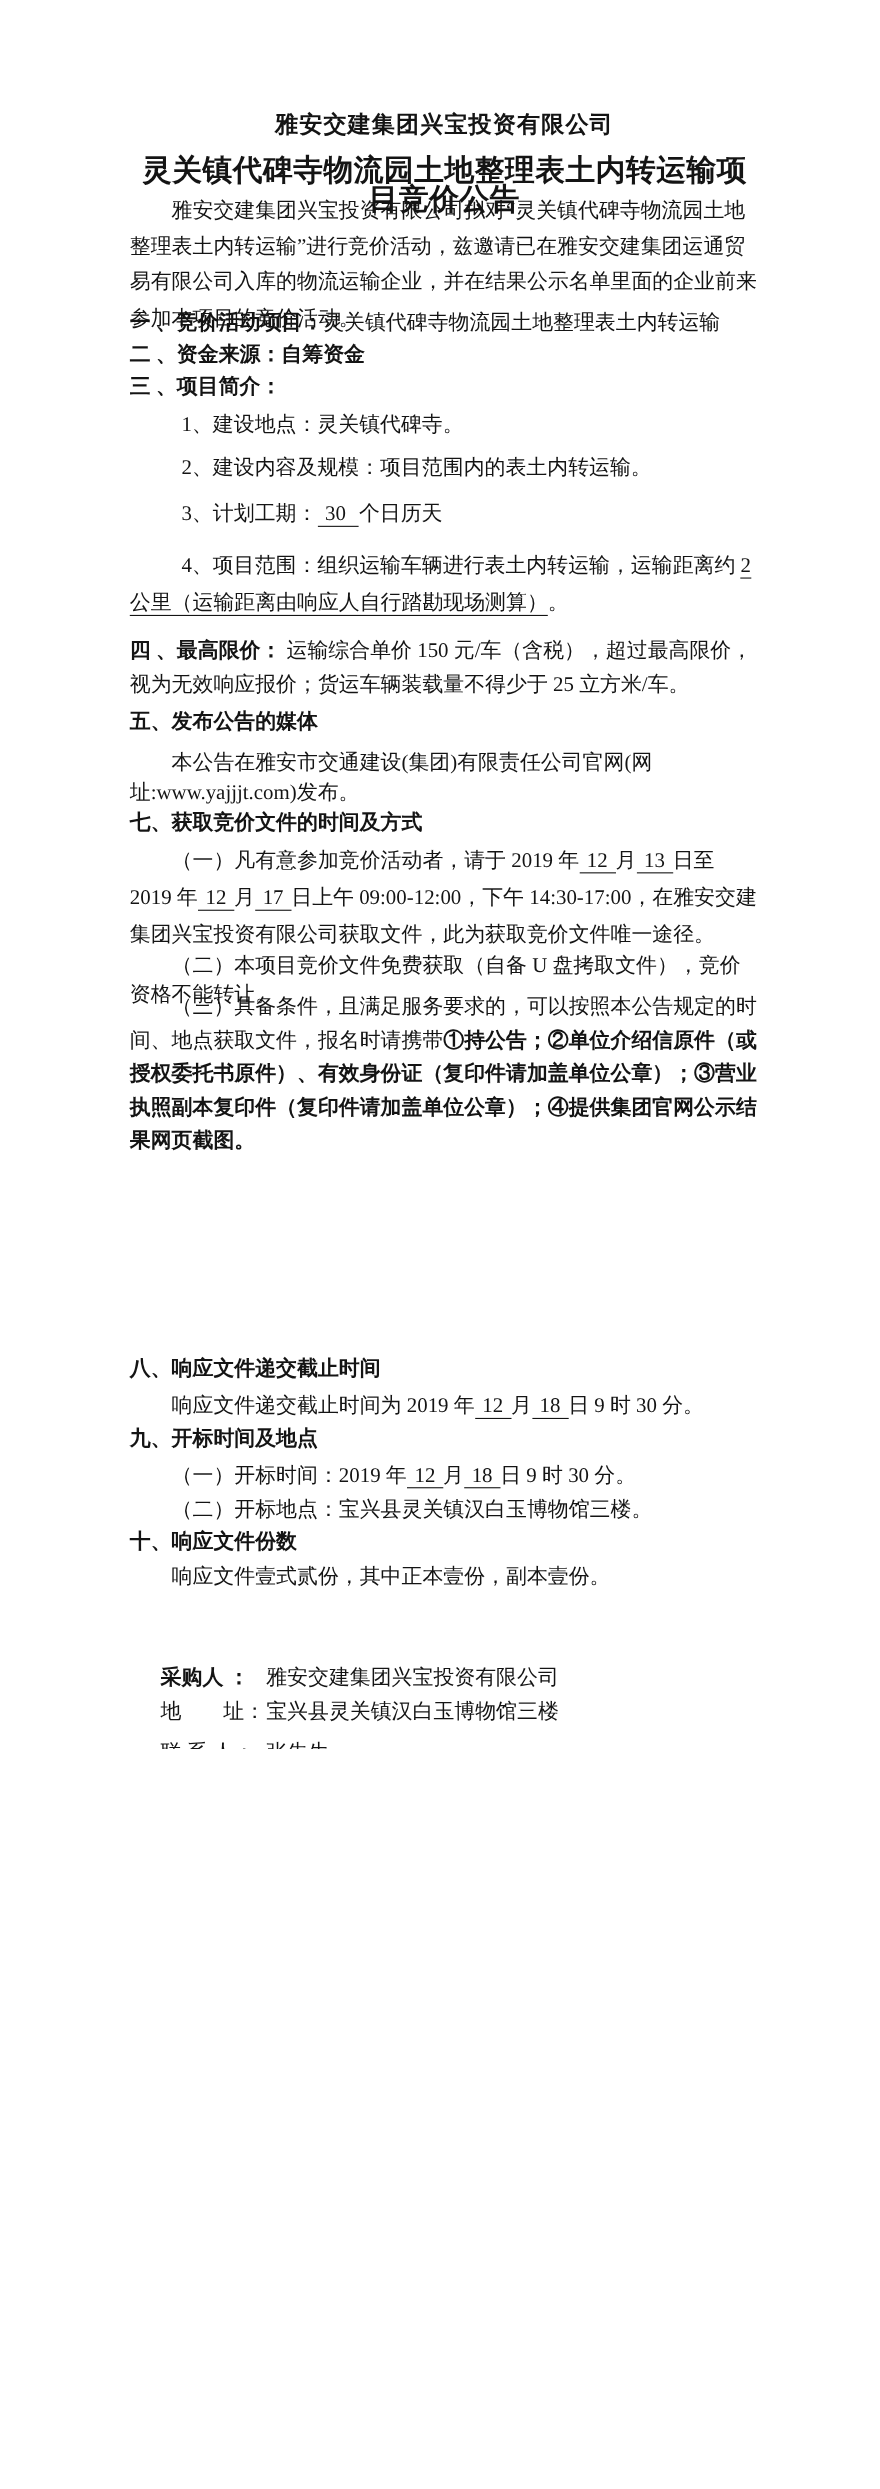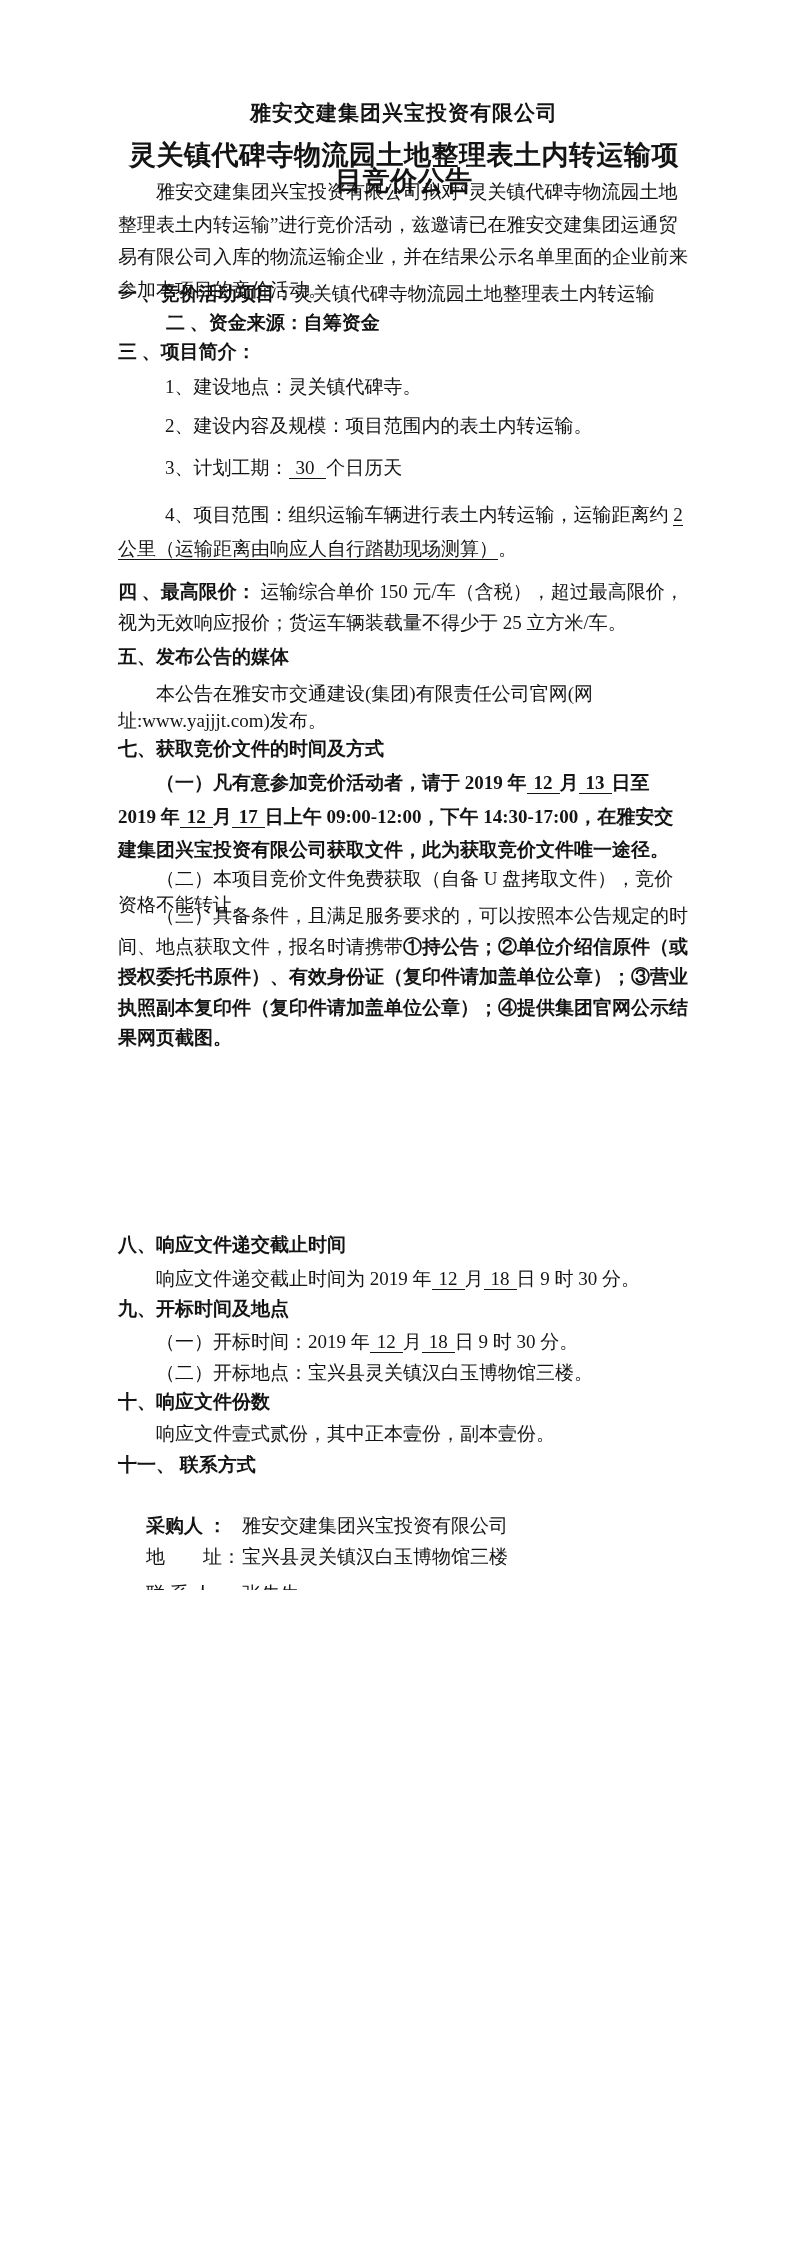--- a/index.html
+++ b/index.html
@@ -38,50 +38,49 @@
 
 <div class="page">
 
   <div class="blk center t1" style="top:100px;">雅安交建集团兴宝投资有限公司</div>
   <div class="blk center t2" style="top:142px;">灵关镇代碑寺物流园土地整理表土内转运输项目竞价公告</div>
 
   <div class="blk" style="top:281px;"><span class="b">一 、竞价活动项目：</span><span>灵关镇代碑寺物流园土地整理表土内转运输</span></div>
 
   <div class="blk intro ind2" style="top:176px;">雅安交建集团兴宝投资有限公司拟对“灵关镇代碑寺物流园土地整理表土内转运输”进行竞价活动，兹邀请已在雅安交建集团运通贸易有限公司入库的物流运输企业，并在结果公示名单里面的企业前来参加本项目的竞价活动。</div>
 
-  <div class="blk b" style="top:310px;margin-left:48px;">二 、资金来源：自筹资金</div>
+  <div class="blk b" style="top:310px;">二 、资金来源：自筹资金</div>
 
   <div class="blk b" style="top:339px;">三 、项目简介：</div>
 
   <div class="blk item" style="top:374px;">1、建设地点：灵关镇代碑寺。</div>
   <div class="blk item" style="top:413px;">2、建设内容及规模：项目范围内的表土内转运输。</div>
   <div class="blk item" style="top:455px;"><span>3、计划工期：</span><span class="u pad">30 </span><span>个日历天</span></div>
   <div class="blk item lh34" style="top:498px;"><span>4、项目范围：组织运输车辆进行表土内转运输，运输距离约 </span><span class="u">2 公里（运输距离由响应人自行踏勘现场测算）</span><span>。</span></div>
 
   <div class="blk lh31" style="top:576px;"><span class="b">四 、最高限价：</span><span> 运输综合单价 150 元/车（含税），超过最高限价，视为无效响应报价；货运车辆装载量不得少于 25 立方米/车。</span></div>
 
   <div class="blk b" style="top:644px;">五、发布公告的媒体</div>
   <div class="blk lh27 ind2" style="top:680px;">本公告在雅安市交通建设(集团)有限责任公司官网(网址:www.yajjjt.com)发布。</div>
 
   <div class="blk b" style="top:736px;">七、获取竞价文件的时间及方式</div>
-  <div class="blk lh335 ind2" style="top:766px;font-weight:bold;"><span>（一）凡有意参加竞价活动者，请于 2019 年</span><span class="u pad">12</span><span>月</span><span class="u pad">13</span><span>日至 2019 年</span><span class="u pad">12</span><span>月</span><span class="u pad">17</span><span>日上午 09:00-12:00，下午 14:30-17:00，在雅安交建集团兴宝投资有限公司获取文件，此为获取竞价文件唯一途径。</span></div>
+  <div class="blk lh335 ind2" style="top:766px;"><span>（一）凡有意参加竞价活动者，请于 2019 年</span><span class="u pad">12</span><span>月</span><span class="u pad">13</span><span>日至 2019 年</span><span class="u pad">12</span><span>月</span><span class="u pad">17</span><span>日上午 09:00-12:00，下午 14:30-17:00，在雅安交建集团兴宝投资有限公司获取文件，此为获取竞价文件唯一途径。</span></div>
   <div class="blk ind2" style="top:866px;">（二）本项目竞价文件免费获取（自备 U 盘拷取文件），竞价资格不能转让。</div>
   <div class="blk lh305 ind2" style="top:901px;"><span>（三）具备条件，且满足服务要求的，可以按照本公告规定的时间、地点获取文件，报名时请携带</span><span class="b">①持公告；②单位介绍信原件（或授权委托书原件）、有效身份证（复印件请加盖单位公章）；③营业执照副本复印件（复印件请加盖单位公章）；④提供集团官网公示结果网页截图。</span></div>
 
   <div class="blk b" style="top:1232px;">八、响应文件递交截止时间</div>
   <div class="blk ind2" style="top:1266px;"><span>响应文件递交截止时间为 2019 年</span><span class="u pad">12</span><span>月</span><span class="u pad">18</span><span>日 9 时 30 分。</span></div>
 
   <div class="blk b" style="top:1296px;">九、开标时间及地点</div>
   <div class="blk ind2" style="top:1329px;"><span>（一）开标时间：2019 年</span><span class="u pad">12</span><span>月</span><span class="u pad">18</span><span>日 9 时 30 分。</span></div>
   <div class="blk ind2" style="top:1360px;">（二）开标地点：宝兴县灵关镇汉白玉博物馆三楼。</div>
 
   <div class="blk b" style="top:1389px;">十、响应文件份数</div>
   <div class="blk ind2" style="top:1421px;">响应文件壹式贰份，其中正本壹份，副本壹份。</div>
 
-  <div class="blk b" style="top:1452px;">十一、 联系方式</div>
 
   <div class="blk contact" style="top:1481px;"><span class="b clabel">采购人 ：</span><span>雅安交建集团兴宝投资有限公司</span></div>
   <div class="blk contact" style="top:1512px;"><span class="clabel">地　　址：</span><span>宝兴县灵关镇汉白玉博物馆三楼</span></div>
   <div class="blk contact" style="top:1549px;"><span class="clabel">联 系 人：</span><span>张先生</span></div>
   <div class="blk contact" style="top:1586px;"><span class="clabel">电　　话：</span><span>13981635886</span></div>
 
   <div class="seal">
     <svg width="160" height="160" viewBox="0 0 160 160">
       <defs>
         <path id="arcTop" d="M 39,121 A 58,58 0 1 1 121,121" fill="none"></path>

